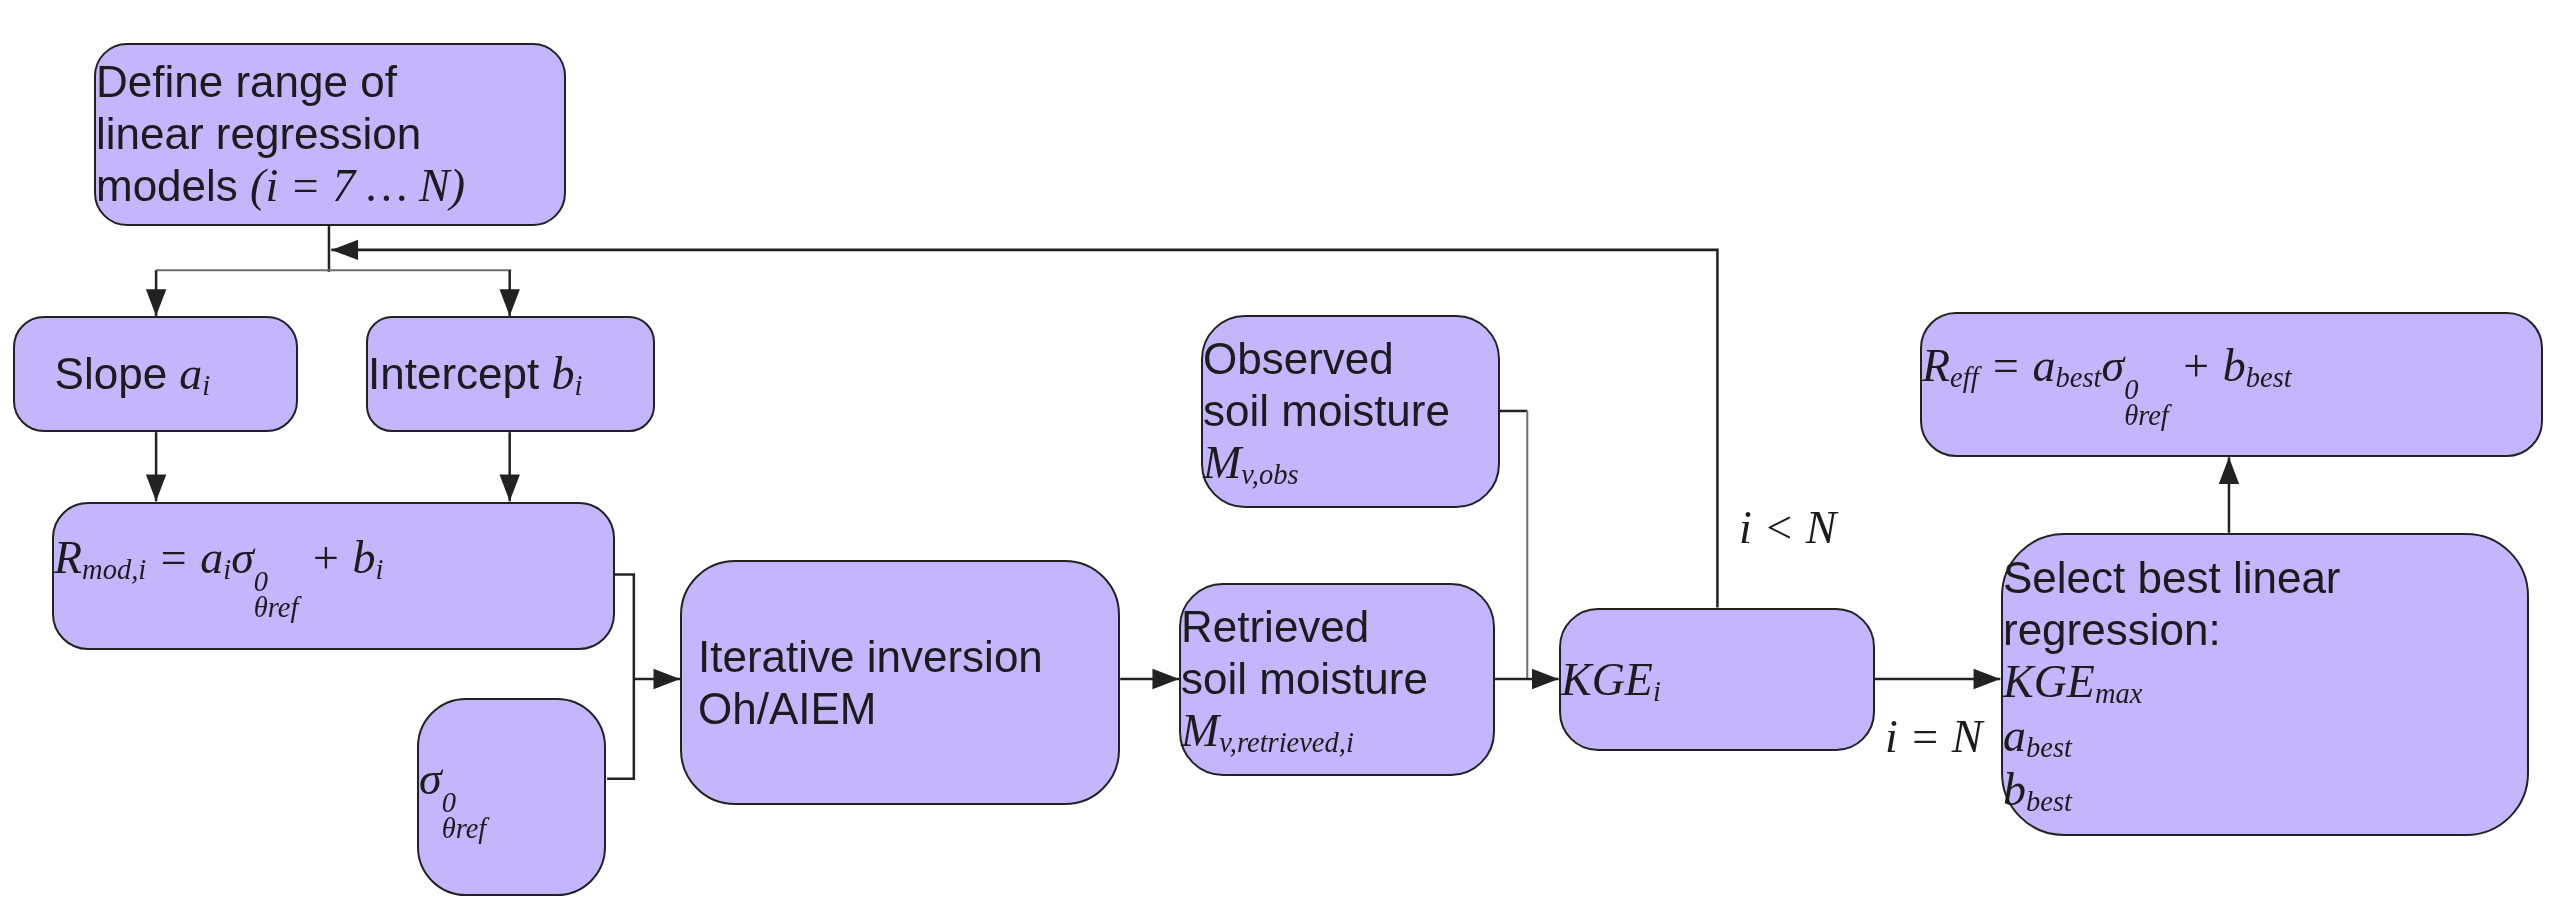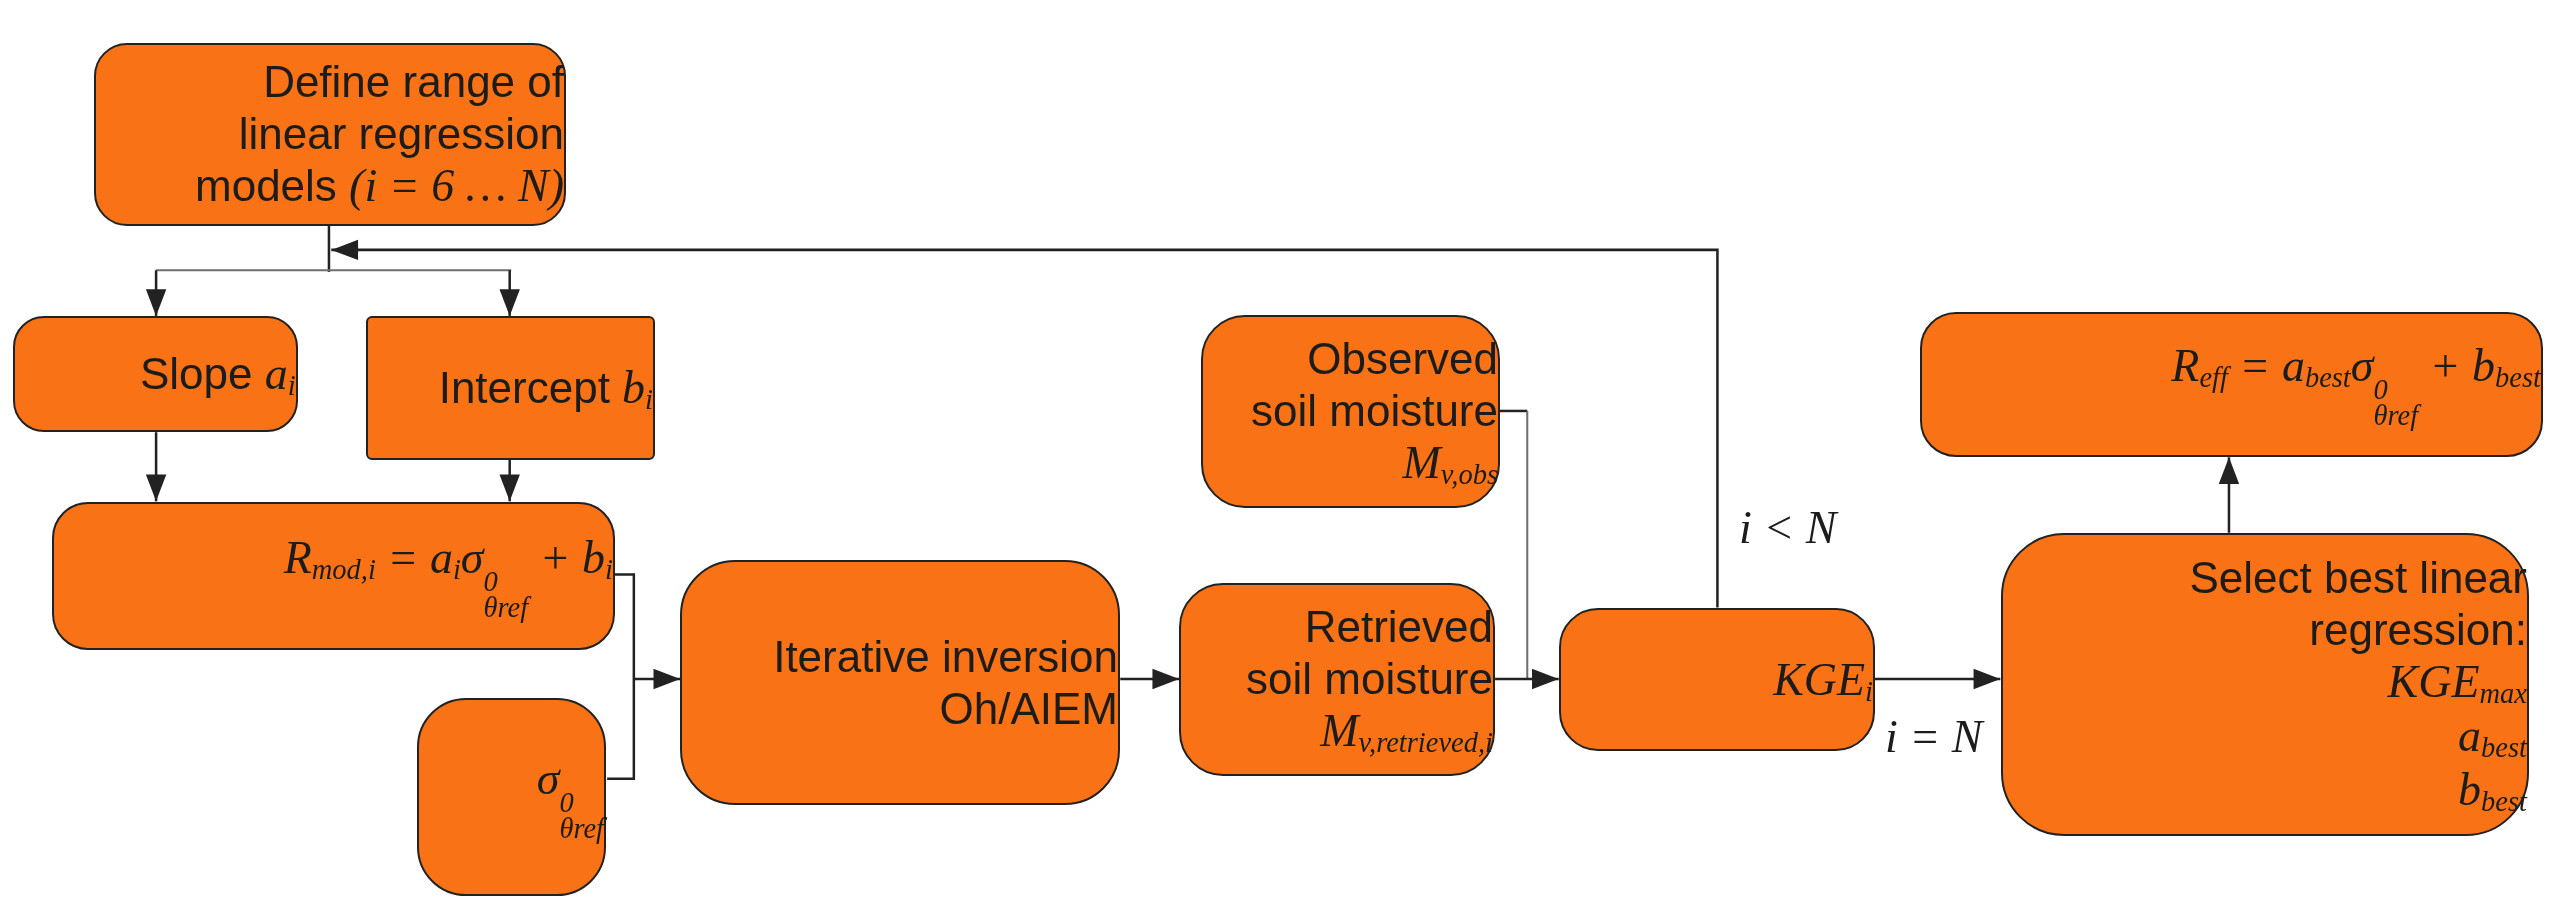--- a/index.html
+++ b/index.html
@@ -12,24 +12,24 @@
     overflow:hidden;
   }
   svg.connectors{
     position:absolute;left:0;top:0;width:2576px;height:906px;
     z-index:1;
   }
   .node{
     position:absolute;
     box-sizing:border-box;
     border:2.4px solid #222222;
-    background:#f97316;
+    background:#c4b5fd;
     display:flex;
     flex-direction:column;
-    align-items:flex-end;
+    align-items:flex-start;
     justify-content:center;
     text-align:center;
     z-index:2;
   }
   .tline{
     font-size:44px;
     line-height:1.17;
     white-space:nowrap;
   }
   .plain{ font-family:"Liberation Sans", sans-serif; }
@@ -119,26 +119,26 @@
       </g>
       <g>
         <path d="M 2836 678 L 2836 582" fill="none" stroke="#222222" stroke-width="3.2"></path>
         <polygon points="2836,582 2823,616 2849,616" fill="#222222"></polygon>
       </g>
     </svg>
 
 <div class="node" style="left: 94px; top: 43px; width: 472px; height: 183px; border-radius: 33px;">
       <div class="tline"><span class="plain">Define range of</span></div>
       <div class="tline"><span class="plain">linear regression</span></div>
-      <div class="tline"><span class="plain">models </span><span class="math">(i = 6 … N)</span></div>
+      <div class="tline"><span class="plain">models </span><span class="math">(i = 7 … N)</span></div>
     </div>
     <div class="node" style="left: 12.6px; top: 316px; width: 285px; height: 116px; border-radius: 31px; padding-left: 40px;">
       <div class="tline"><span class="plain">Slope </span><span class="math">a<sub>i</sub></span></div>
     </div>
-    <div class="node" style="left: 366px; top: 316px; width: 289px; height: 144px; border-radius: 6px;">
+    <div class="node" style="left: 366px; top: 316px; width: 289px; height: 116px; border-radius: 26px;">
       <div class="tline"><span class="plain">Intercept </span><span class="math">b<sub>i</sub></span></div>
     </div>
     <div class="node" style="left: 52px; top: 502px; width: 563px; height: 148px; border-radius: 36px;">
       <div class="tline"><span class="math">R<sub>mod,i</sub> = a<sub>i</sub>σ<span class="ss">
             <span>0</span>
             <span>θref</span>
           </span> + b<sub>i</sub></span></div>
     </div>
     <div class="node" style="left: 417px; top: 698px; width: 189px; height: 198px; border-radius: 49px;">
       <div class="tline"><span class="math">σ<span class="ss">

